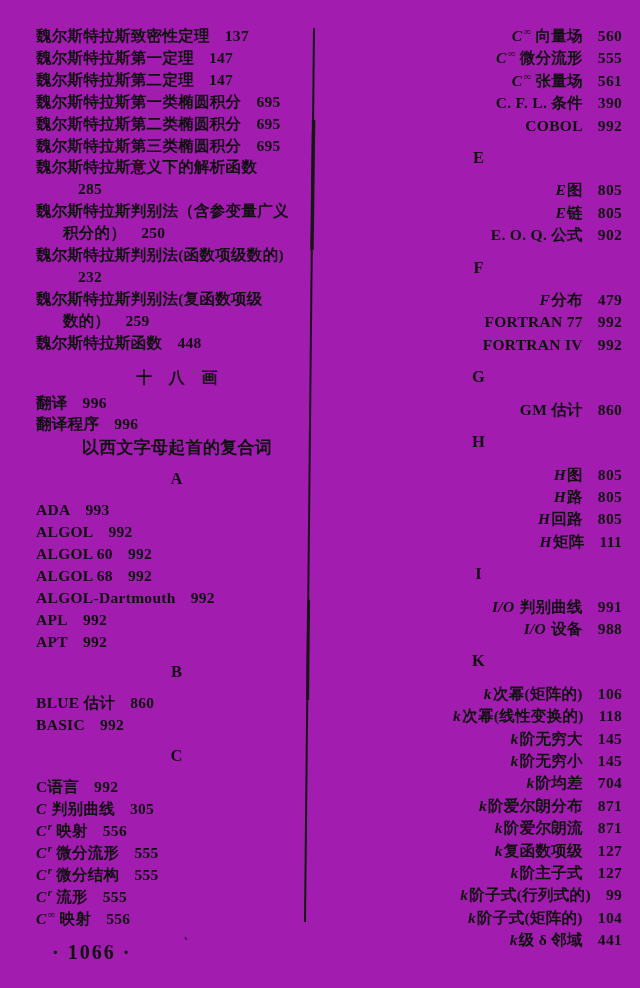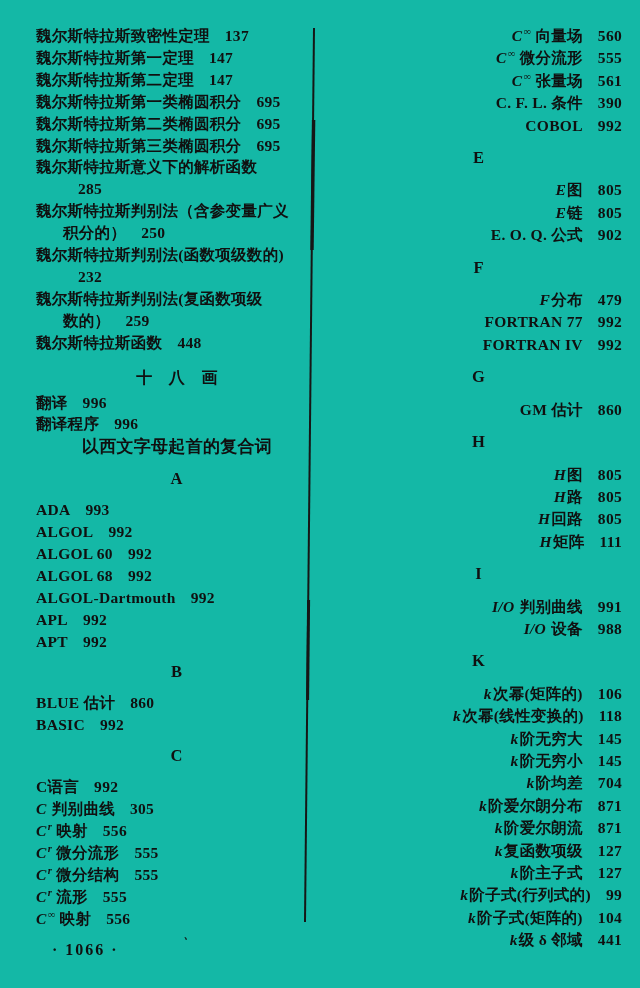--- a/index.html
+++ b/index.html
@@ -4,21 +4,21 @@
 <title>Index Page</title>
 <style>
   html, body {
     margin: 0; padding: 0;
     background: #e8e8e8;
   }
   .page {
     position: relative;
     width: 640px; height: 988px;
     margin: 0 auto;
-    background: #14b8a6;
+    background: #a21caf;
     color: #101010;
     font-family: "Liberation Serif", "DejaVu Serif", serif;
     overflow: hidden;
   }
   .divider {
     position: absolute; left: 0; top: 0;
     pointer-events: none;
   }
   .col {
     position: absolute; top: 25px;
@@ -45,39 +45,39 @@
     text-align: center;
     font-size: 16px;
     margin: 13px 0 3px 0;
     font-family: "Liberation Sans", "DejaVu Sans", sans-serif;
     font-weight: 700;
   }
   .line.subheading {
     text-align: center;
     font-size: 17px;
     margin: 2px 0 2px 0;
-    font-family: Liberation Mono, monospace;
+    font-family: Liberation Serif, serif;
     font-weight: 700;
   }
   .var {
     font-style: italic;
     font-family: "Liberation Serif", "DejaVu Serif", serif;
     padding-right: 1px;
   }
   sup.supscript {
     font-size: 10.5px;
     font-style: italic;
     line-height: 0;
   }
   .pagenum { margin-left: 15px; }
   .line.cont .pagenum:first-child { margin-left: 15px; }
   .footer {
     position: absolute;
     left: 52px; top: 941px;
-    font-size: 16px;
+    font-size: 20px;
     font-weight: 700;
     letter-spacing: 2px;
   }
   .stray-mark {
     position: absolute;
     left: 184px; top: 928px;
     font-size: 11px;
     font-weight: 700;
     transform: rotate(12deg);
   }

